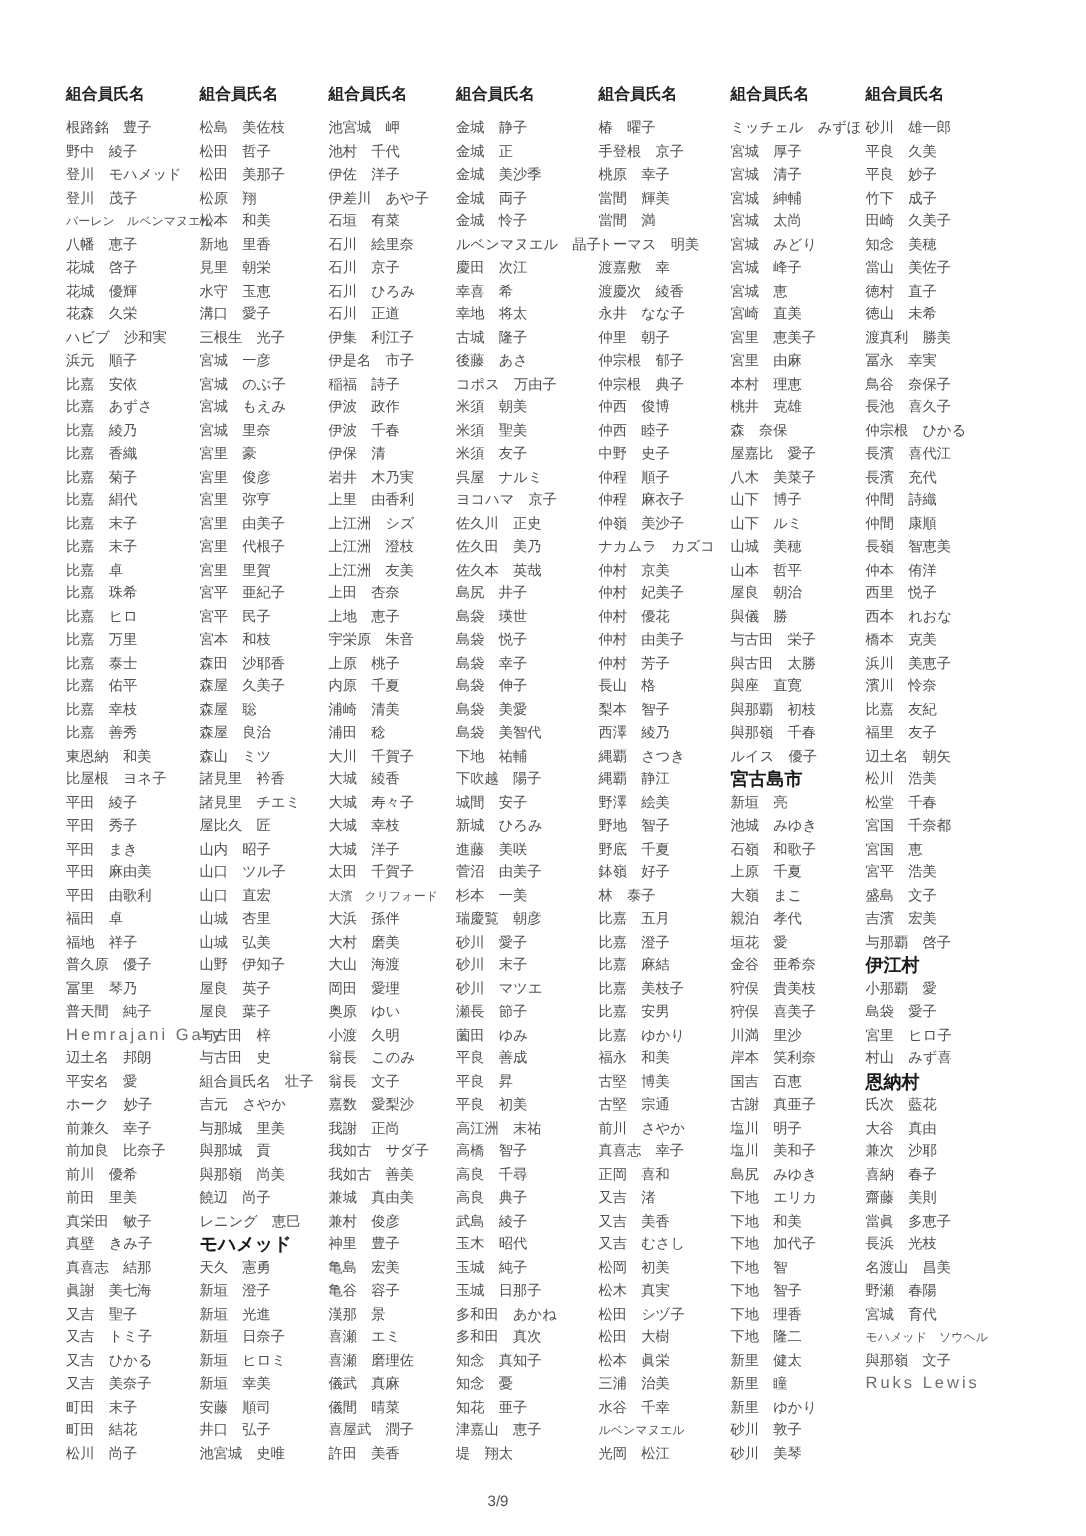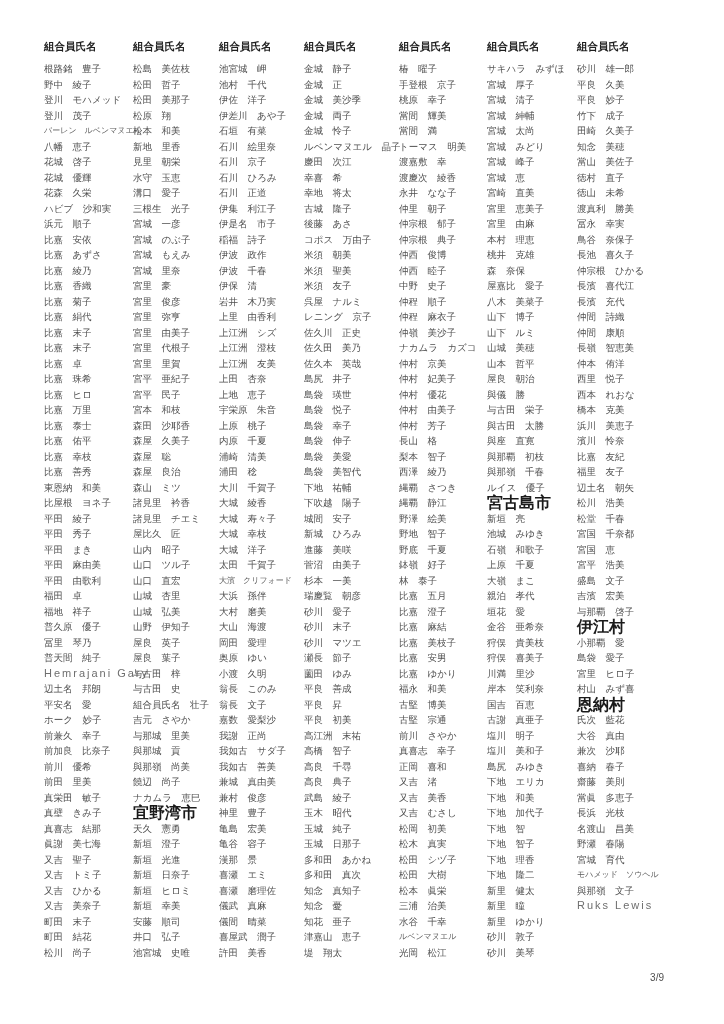--- a/index.html
+++ b/index.html
@@ -1,35 +1,35 @@
 <!DOCTYPE html>
 <html><head>
 <meta charset="utf-8">
 <style>
   html,body { margin:0; padding:0; }
   body {
     width:724px; height:1024px; background:#ffffff; position:relative;
     font-family:"Liberation Sans","DejaVu Sans",sans-serif;
     overflow:hidden;
   }
-  .col { position:absolute; top:39px; }
+  .col { position:absolute; top:56px; }
   .hdr {
     font-size:10.5px; font-weight:bold; color:#1f1f1f;
     height:22px; line-height:15px; white-space:nowrap;
   }
   .row {
     height:15.5px; line-height:15.5px; font-size:9.5px;
     color:#4f4f4f; white-space:nowrap;
   }
-  .row.city { font-size:16px; font-weight:bold; color:#1a1a1a; }
+  .row.city { font-size:12px; font-weight:bold; color:#1a1a1a; }
   .row.small { font-size:8px; color:#5a5a5a; }
   .row.latin { font-size:11px; letter-spacing:2px; color:#6e6e6e; }
   .footer {
-    position:absolute; left:0; top:972px; width:664px;
-    text-align:right; font-size:10px; color:#4f4f4f;
+    position:absolute; left:0; top:996px; width:664px;
+    text-align:center; font-size:10px; color:#4f4f4f;
   }
 </style>
 </head>
 <body>
 
 <div class="col" style="left: 44px;">
     <div class="hdr">組合員氏名</div>
     <div class="row">根路銘　豊子</div>
     <div class="row">野中　綾子</div>
     <div class="row">登川　モハメッド</div>
@@ -131,22 +131,22 @@
     <div class="row">屋良　英子</div>
     <div class="row">屋良　葉子</div>
     <div class="row">与古田　梓</div>
     <div class="row">与古田　史</div>
     <div class="row">組合員氏名　壮子</div>
     <div class="row">吉元　さやか</div>
     <div class="row">与那城　里美</div>
     <div class="row">與那城　貢</div>
     <div class="row">與那嶺　尚美</div>
     <div class="row">饒辺　尚子</div>
-    <div class="row">ナカムラ　恵巳</div>
-    <div class="row city">宜野湾市</div>
+    <div class="row">レニング　恵巳</div>
+    <div class="row city">モハメッド</div>
     <div class="row">天久　憲勇</div>
     <div class="row">新垣　澄子</div>
     <div class="row">新垣　光進</div>
     <div class="row">新垣　日奈子</div>
     <div class="row">新垣　ヒロミ</div>
     <div class="row">新垣　幸美</div>
     <div class="row">安藤　順司</div>
     <div class="row">井口　弘子</div>
     <div class="row">池宮城　史唯</div>
   </div>
@@ -222,21 +222,21 @@
     <div class="row">慶田　次江</div>
     <div class="row">幸喜　希</div>
     <div class="row">幸地　将太</div>
     <div class="row">古城　隆子</div>
     <div class="row">後藤　あさ</div>
     <div class="row">コポス　万由子</div>
     <div class="row">米須　朝美</div>
     <div class="row">米須　聖美</div>
     <div class="row">米須　友子</div>
     <div class="row">呉屋　ナルミ</div>
-    <div class="row">レニング　京子</div>
+    <div class="row">ヨコハマ　京子</div>
     <div class="row">佐久川　正史</div>
     <div class="row">佐久田　美乃</div>
     <div class="row">佐久本　英哉</div>
     <div class="row">島尻　井子</div>
     <div class="row">島袋　瑛世</div>
     <div class="row">島袋　悦子</div>
     <div class="row">島袋　幸子</div>
     <div class="row">島袋　伸子</div>
     <div class="row">島袋　美愛</div>
     <div class="row">島袋　美智代</div>
@@ -328,21 +328,21 @@
     <div class="row">松田　シヅ子</div>
     <div class="row">松田　大樹</div>
     <div class="row">松本　眞栄</div>
     <div class="row">三浦　治美</div>
     <div class="row">水谷　千幸</div>
     <div class="row small">ルベンマヌエル</div>
     <div class="row">光岡　松江</div>
   </div>
 <div class="col" style="left: 487px;">
     <div class="hdr">組合員氏名</div>
-    <div class="row">サキハラ　みずほ</div>
+    <div class="row">ミッチェル　みずほ</div>
     <div class="row">宮城　厚子</div>
     <div class="row">宮城　清子</div>
     <div class="row">宮城　紳輔</div>
     <div class="row">宮城　太尚</div>
     <div class="row">宮城　みどり</div>
     <div class="row">宮城　峰子</div>
     <div class="row">宮城　恵</div>
     <div class="row">宮崎　直美</div>
     <div class="row">宮里　恵美子</div>
     <div class="row">宮里　由麻</div>

